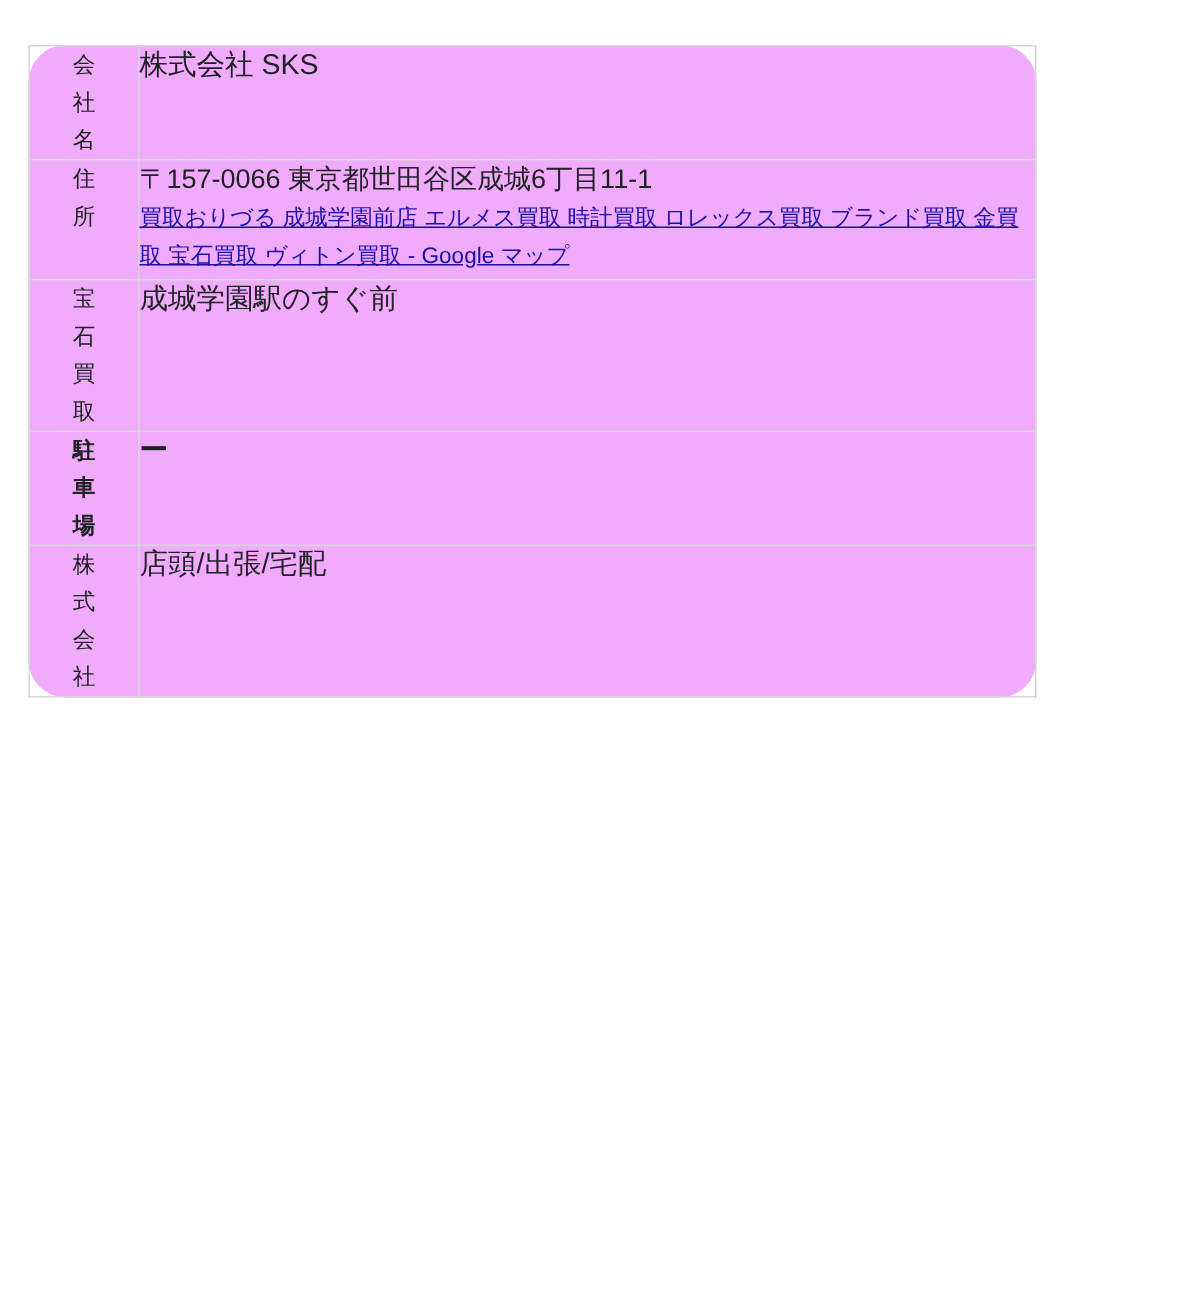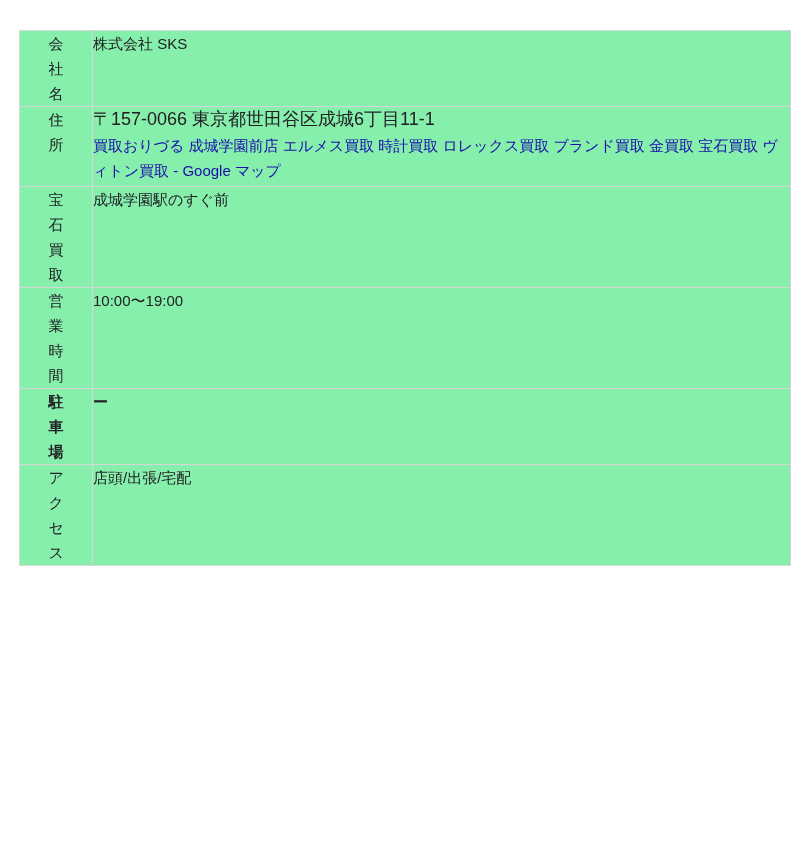--- a/index.html
+++ b/index.html
@@ -17,24 +17,25 @@
     width: 800px;
     height: 864px;
     position: relative;
     overflow: hidden;
     background: #ffffff;
   }
   .info-table {
     position: absolute;
     left: 19px;
     top: 30px;
-    width: 772px;
+    width: 672px;
     border-collapse: collapse;
     table-layout: fixed;
-    background: #86efac;
+    background: #f0abfc;
+    border-radius: 25px;
   }
   .info-table td {
     border: 1px solid #d6d6d6;
     vertical-align: top;
     padding: 0;
   }
   .label-cell {
     width: 72px;
     padding: 14px 0 14px 0;
     text-align: center;
@@ -46,30 +47,31 @@
     font-size: 15px;
     line-height: 25px;
     color: #202124;
     word-break: break-all;
     text-align: center;
   }
   .value-cell {
     padding: 16px 16px 16px 20px;
   }
   .value-text {
-    font-size: 15px;
+    font-size: 19px;
     line-height: 25px;
     color: #202124;
     white-space: pre-wrap;
   }
   .value-link {
     display: inline;
     font-size: 15px;
     line-height: 25px;
     color: #1a0dab;
+    text-decoration: underline;
     cursor: pointer;
   }
   .addr-line {
     font-size: 18px;
     line-height: 25px;
     color: #202124;
     margin-bottom: 1px;
   }
   .row-h1 { height: 72px; }
   .row-h2 { height: 80px; }
@@ -106,42 +108,34 @@
 
       <tr class="row-h3">
         <td class="label-cell">
           <span class="label-inner">宝石買取</span>
         </td>
         <td class="value-cell">
           <div class="value-text">成城学園駅のすぐ前</div>
         </td>
       </tr>
 
-      <tr class="row-h4">
-        <td class="label-cell">
-          <span class="label-inner">営業時間</span>
-        </td>
-        <td class="value-cell">
-          <div class="value-text">10:00〜19:00</div>
-        </td>
-      </tr>
 
 
       <tr class="row-h6">
         <td class="label-cell">
           <span class="label-inner">駐車場</span>
         </td>
         <td class="value-cell">
           <div class="value-text">ー</div>
         </td>
       </tr>
 
       <tr class="row-h7">
         <td class="label-cell">
-          <span class="label-inner">アクセス</span>
+          <span class="label-inner">株式会社</span>
         </td>
         <td class="value-cell">
           <div class="value-text">店頭/出張/宅配</div>
         </td>
       </tr>
     </tbody>
   </table>
 </div>
 
 </body></html>

